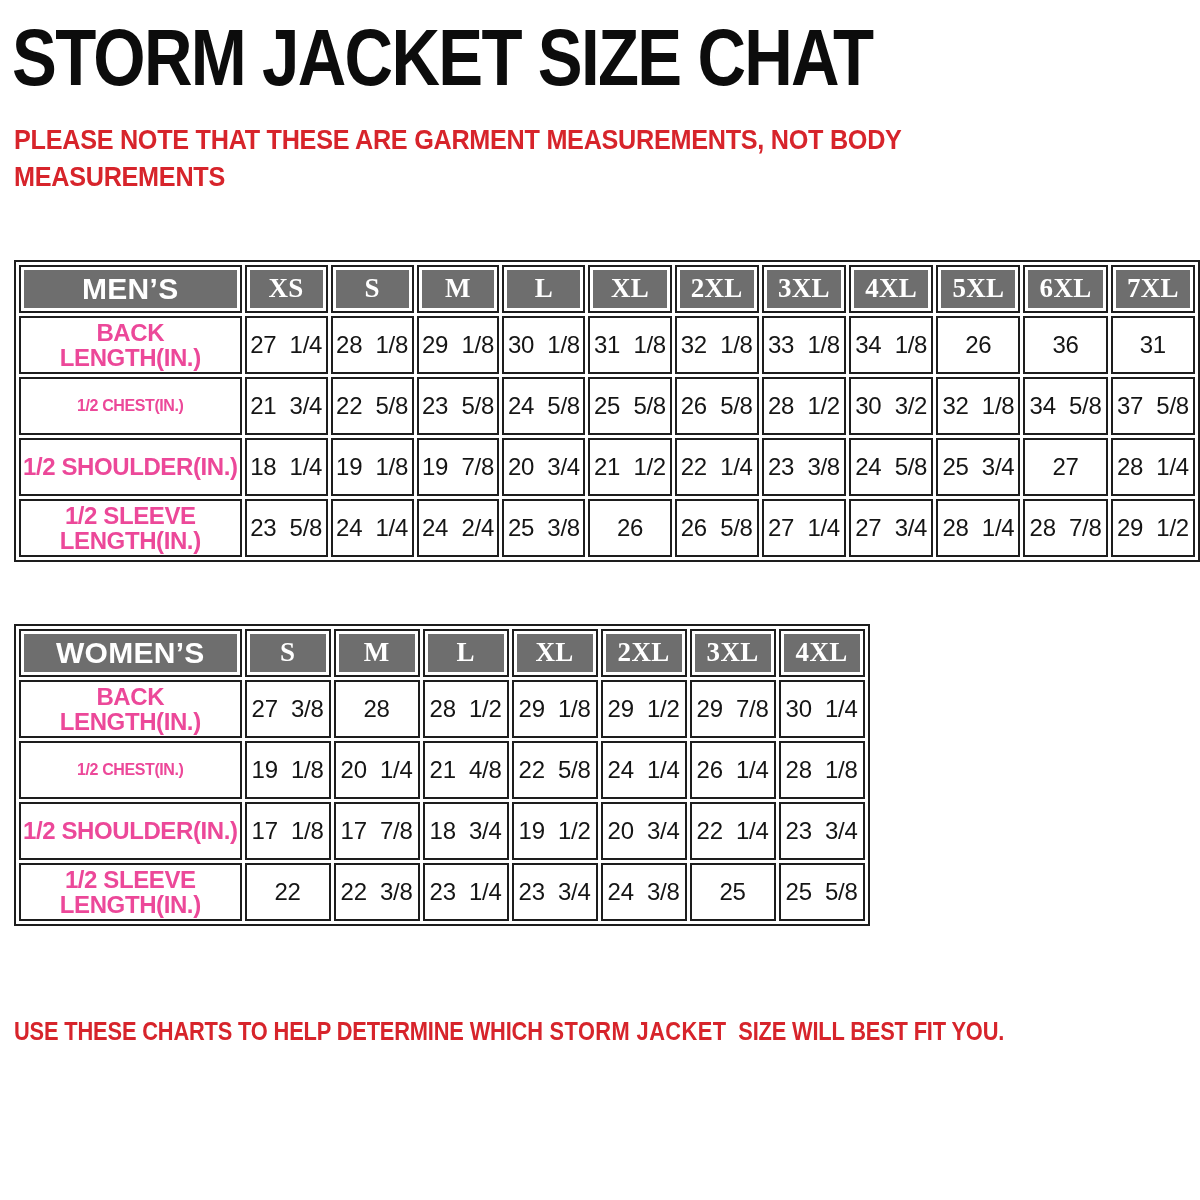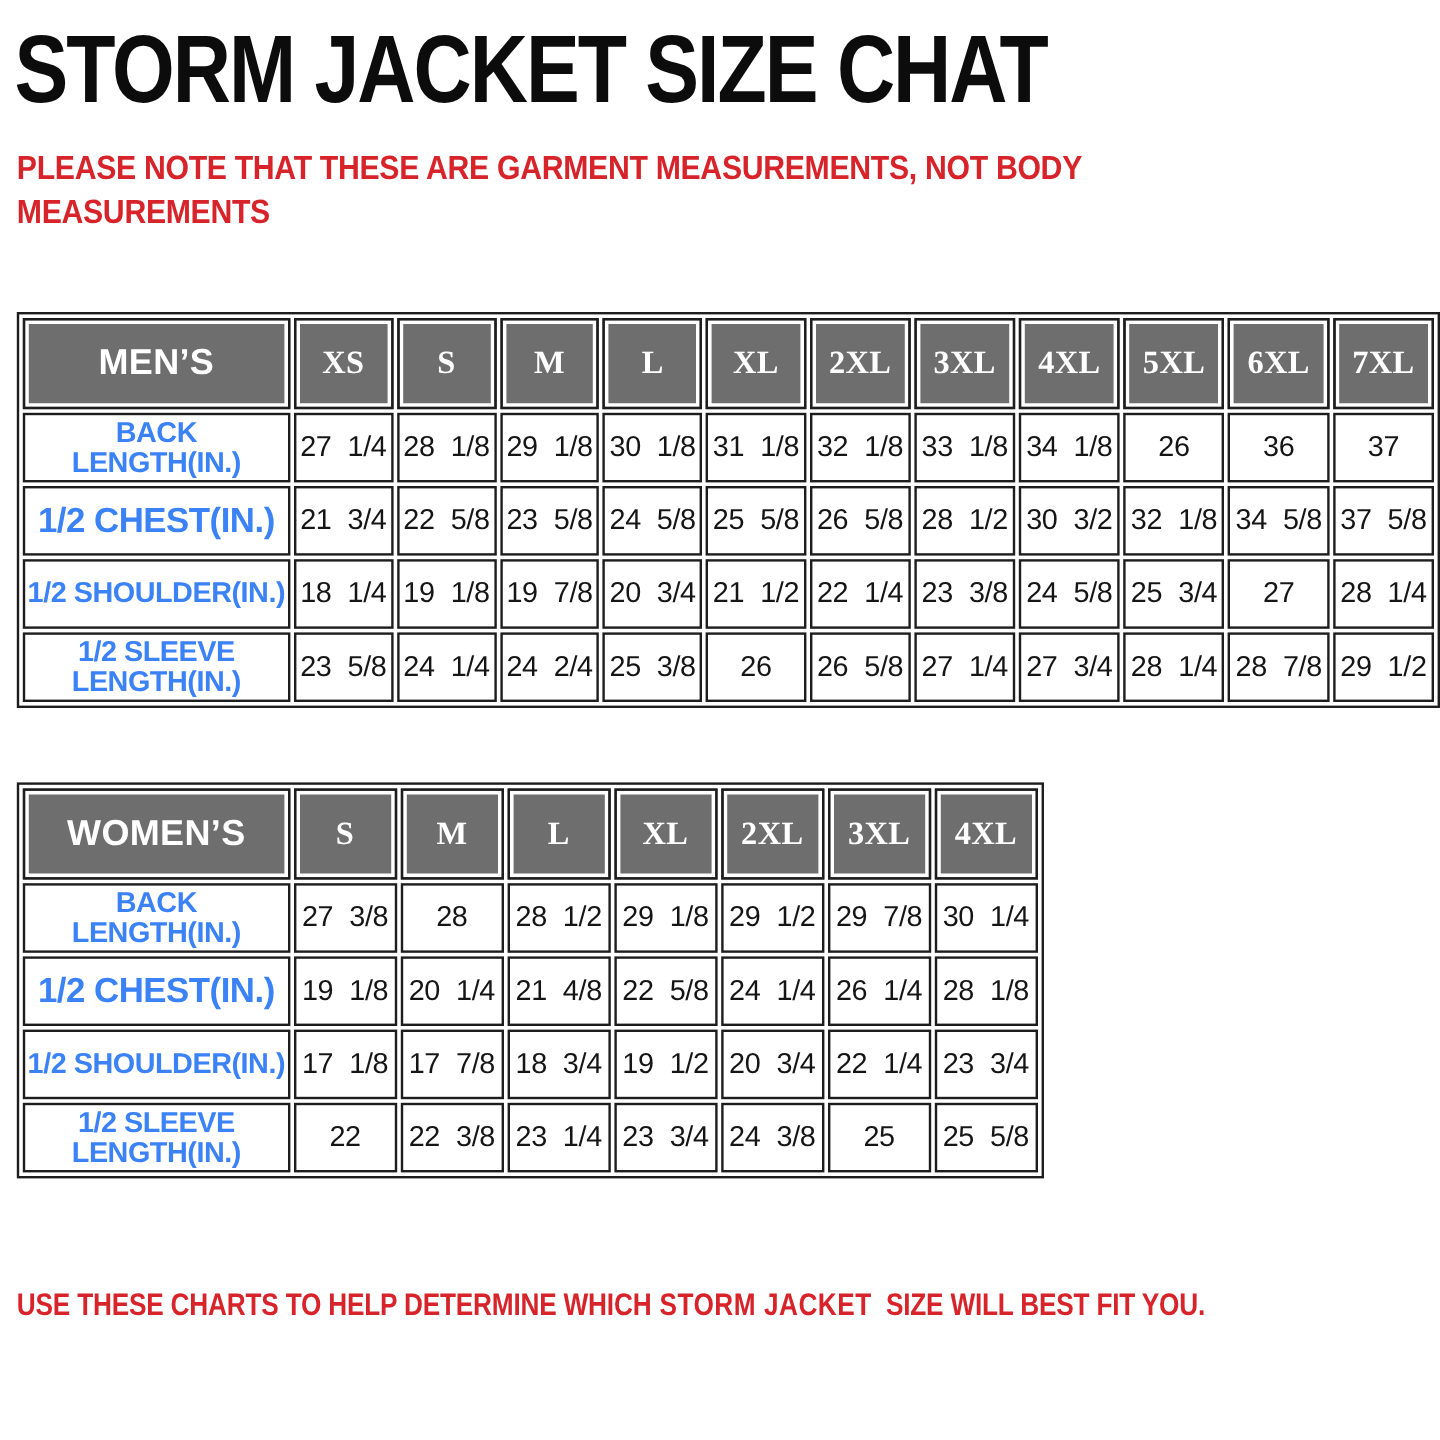--- a/index.html
+++ b/index.html
@@ -51,21 +51,21 @@
   .size-table th, .size-table td {
     border: 2px solid #1d1d1d;
     box-sizing: border-box;
     text-align: center;
     vertical-align: middle;
     padding: 0 2px;
     overflow: hidden;
   }
 
   .size-table thead th {
-    height: 76px;
+    height: 48px;
     background: #6e6e6e;
     box-shadow: inset 0 0 0 3px #ffffff; 
     color: #ffffff;
     font-size: 27px;
     font-weight: 700;
     letter-spacing: 0.3px;
   }
   .size-table thead th.corner { width: 178px; font-size: 30px; }
   .size-table thead th.size-col { width: 86px; font-family: Liberation Serif, serif; }
 
@@ -75,27 +75,27 @@
     font-weight: 400;
     color: #151515;
     word-spacing: 7px;
     letter-spacing: -0.3px;
     background: #ffffff;
   }
 
   .size-table tbody th {
     width: 178px;
     background: #ffffff;
-    color: #3b82f6;
+    color: #ec4899;
     font-weight: 700;
     line-height: 1.05;
     letter-spacing: -0.4px;
   }
   .size-table tbody th.rl-0 { font-size: 24px; }
-  .size-table tbody th.rl-1 { font-size: 29px; white-space: nowrap; }
+  .size-table tbody th.rl-1 { font-size: 16px; white-space: nowrap; }
   .size-table tbody th.rl-2 { font-size: 24px; white-space: nowrap; }
   .size-table tbody th.rl-3 { font-size: 24px; }
 
   .footer-note {
     margin: 90px 0 0 14px;
     font-size: 26px;
     font-weight: 700;
     color: #d7242b;
     letter-spacing: -0.2px;
     white-space: nowrap;
@@ -140,21 +140,21 @@
           <td>27 1/4</td>
           <td>28 1/8</td>
           <td>29 1/8</td>
           <td>30 1/8</td>
           <td>31 1/8</td>
           <td>32 1/8</td>
           <td>33 1/8</td>
           <td>34 1/8</td>
           <td>26</td>
           <td>36</td>
-          <td>37</td>
+          <td>31</td>
         </tr>
         <tr>
           <th class="rl-1">1/2 CHEST(IN.)</th>
           <td>21 3/4</td>
           <td>22 5/8</td>
           <td>23 5/8</td>
           <td>24 5/8</td>
           <td>25 5/8</td>
           <td>26 5/8</td>
           <td>28 1/2</td>

